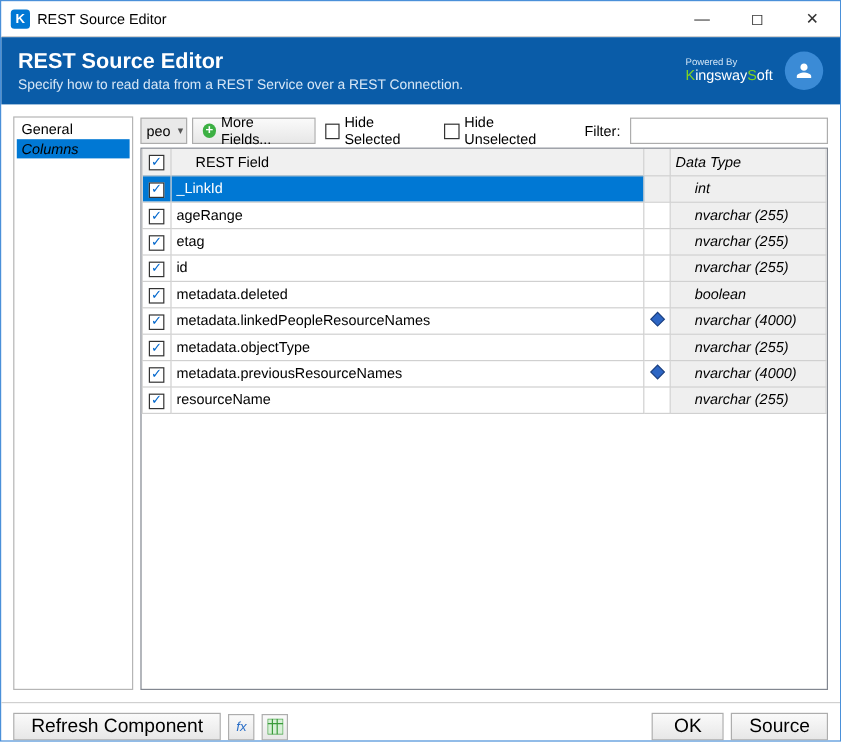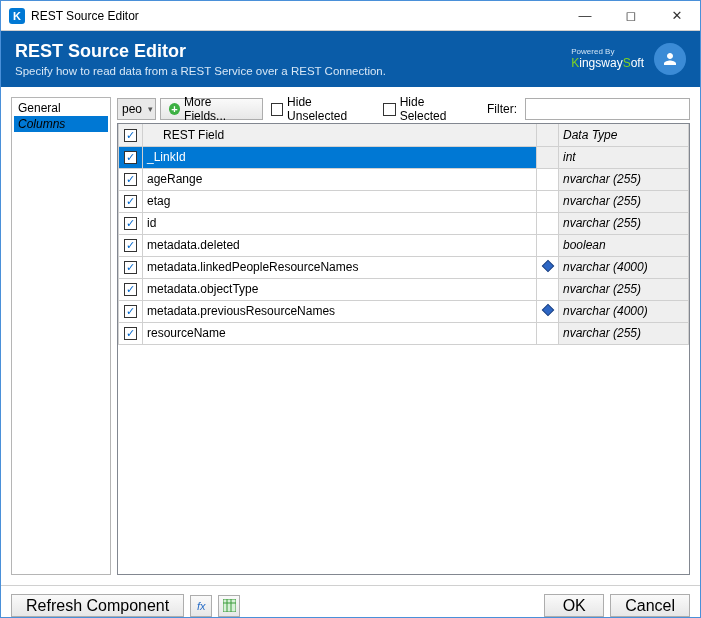--- a/index.html
+++ b/index.html
@@ -149,21 +149,21 @@
   .grid th {
     background: #f0f0f0;
     font-weight: normal;
     border-top:none;
   }
   .grid th.chkcol, .grid td.chkcol { width:24px; text-align:center; }
   .grid th.fieldcol, .grid td.fieldcol { }
   .grid th.iconcol, .grid td.iconcol { width:22px; text-align:center; }
   .grid th.typecol, .grid td.typecol { width:130px;font-style:italic; }
   .grid td.fieldcol { padding-left:4px; }
-  .grid td.typecol { padding-left:4px; background:#efefef;margin-left:24px; }
+  .grid td.typecol { padding-left:20px; background:#efefef;margin-left:24px; }
   .grid tr.selected td { background:#0078d4 !important; color:#fff; }
   .grid tr.selected td.typecol, .grid tr.selected td.iconcol { background:#efefef !important;color:#000; }
   .rowchk {
     width:13px;height:13px;border:1px solid #333;background:#fff;
     display:inline-flex;align-items:center;justify-content:center;
     font-size:11px;line-height:1;color:#0066cc;
   }
   
   .footer {
     border-top:1px solid #d0d0d0;
@@ -225,25 +225,25 @@
       <div class="combo">
         <span>peo</span>
         <span class="chev">▾</span>
       </div>
       <div class="btnMore">
         <span class="plusicon">+</span>
         <span>More Fields...</span>
       </div>
       <div class="chk">
         <span class="chkbox"></span>
-        <span>Hide Unselected</span>
+        <span>Hide Selected</span>
       </div>
       <div class="chk">
         <span class="chkbox"></span>
-        <span>Hide Selected</span>
+        <span>Hide Unselected</span>
       </div>
       <span class="filterlbl">Filter:</span>
       <input class="filterinput" value="" style="">
     </div>
 
     <div class="gridwrap">
       <table class="grid">
         <colgroup>
           <col style="width:24px">
             <col>
@@ -331,14 +331,14 @@
   <div class="iconbtn">
     <svg width="13" height="13" viewBox="0 0 13 13">
       <rect x="0" y="0" width="13" height="13" fill="#d7f0d7" stroke="#3a9b3a"></rect>
       <line x1="4" y1="0" x2="4" y2="13" stroke="#3a9b3a"></line>
       <line x1="8" y1="0" x2="8" y2="13" stroke="#3a9b3a"></line>
       <line x1="0" y1="4" x2="13" y2="4" stroke="#3a9b3a"></line>
     </svg>
   </div>
   <div class="spacer"></div>
   <div class="btn" style="min-width:60px;justify-content:center">OK</div>
-  <div class="btn" style="min-width:60px;justify-content:center">Cancel</div>
+  <div class="btn" style="min-width:60px;justify-content:center">Source</div>
 </div>
 
 </body></html>

